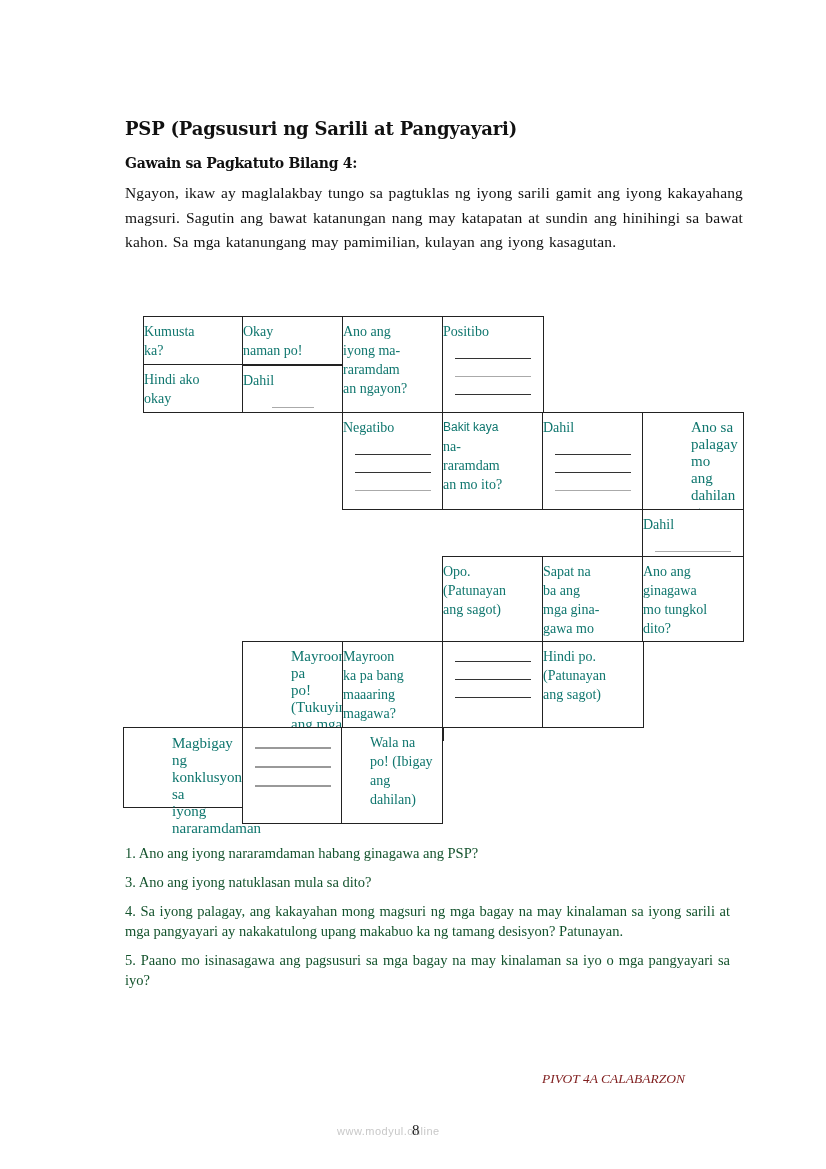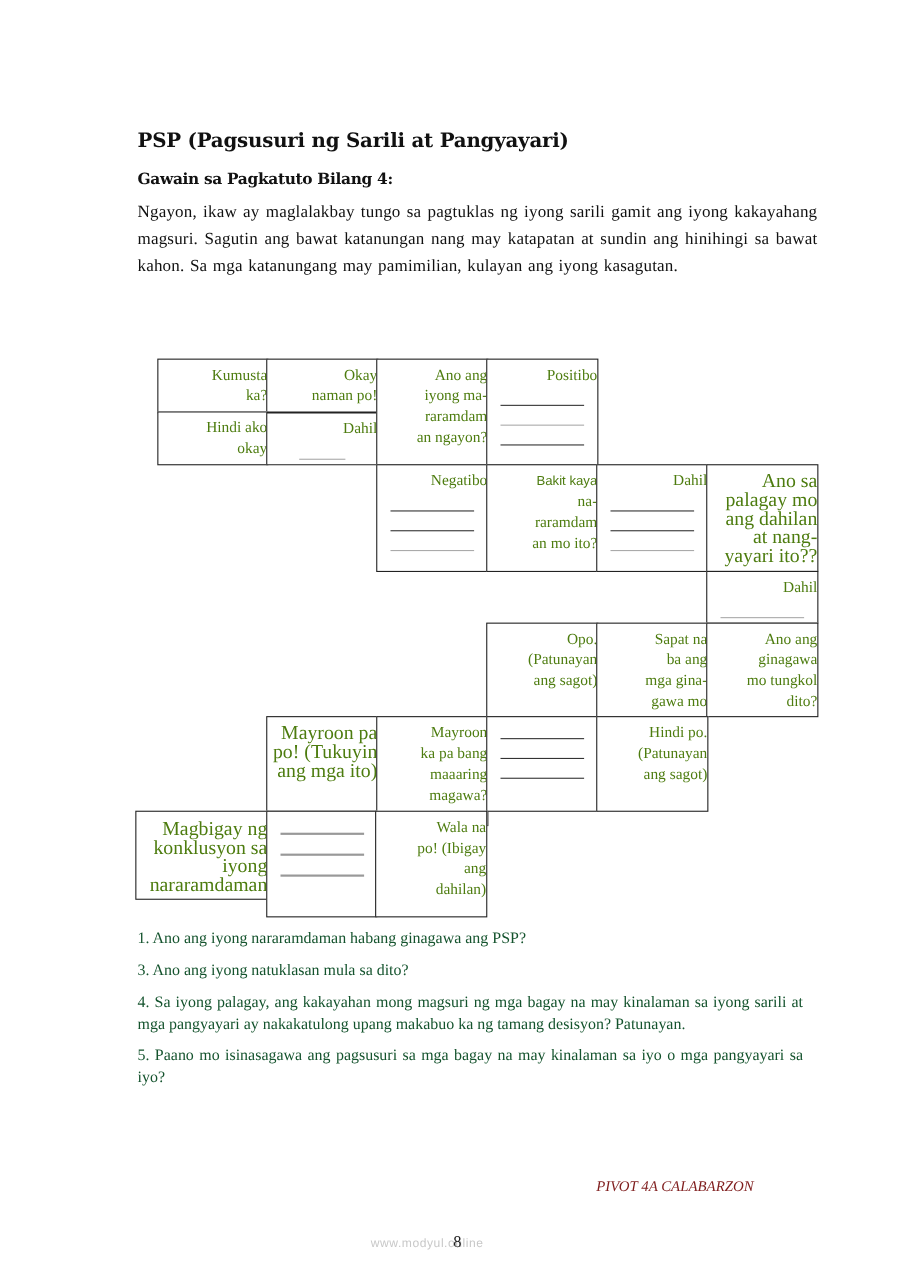--- a/index.html
+++ b/index.html
@@ -7,23 +7,23 @@
          font-family: "DejaVu Serif", "Liberation Serif", serif; color: #111; }
   .title { position: absolute; left: 125px; top: 118px; font-size: 18px; font-weight: bold;
            font-family: "DejaVu Serif", serif; letter-spacing: -0.2px; }
   .subtitle { position: absolute; left: 125px; top: 155px; font-size: 14px; font-weight: bold;
               font-family: "DejaVu Serif", serif; letter-spacing: -0.3px; }
   .intro { position: absolute; left: 125px; top: 181px; width: 618px; font-size: 15.5px;
            line-height: 24.5px; text-align: justify; font-family: "Liberation Serif", serif;
            letter-spacing: 0.15px; word-spacing: 1px; }
 
   .box { position: absolute; border: 1.5px solid #222; box-sizing: border-box; background: #fff;
-         text-align: right; font-family: "Liberation Serif", serif; font-size: 14px; line-height: 19px;
-         padding-top: 5px; color: #4d7c0f; margin-top: 10px; }
-  .box.small { font-size: 18px; line-height: 17px; }
+         text-align: left; font-family: "Liberation Serif", serif; font-size: 14px; line-height: 19px;
+         padding-top: 5px; color: #0f766e; }
+  .box.small { font-size: 15px; line-height: 17px; padding-left: 48px; }
   .box.sans-first .first { font-family: "Liberation Sans", sans-serif; font-size: 12px; }
   .blank { display: block; width: 76px; margin: 0 auto; border-bottom: 1px solid #333; height: 17px; }
   .blank.faint { border-bottom-color: #aaa; }
   .blank.grey { border-bottom: 2px solid #999; }
   .blank.short { width: 42px; }
 
   .questions { position: absolute; left: 125px; top: 843px; width: 605px;
                font-family: "Liberation Serif", serif; font-size: 14.5px; line-height: 20px;
                text-align: justify; color: #14532d; }
   .questions p { margin: 0 0 9px 0; }

